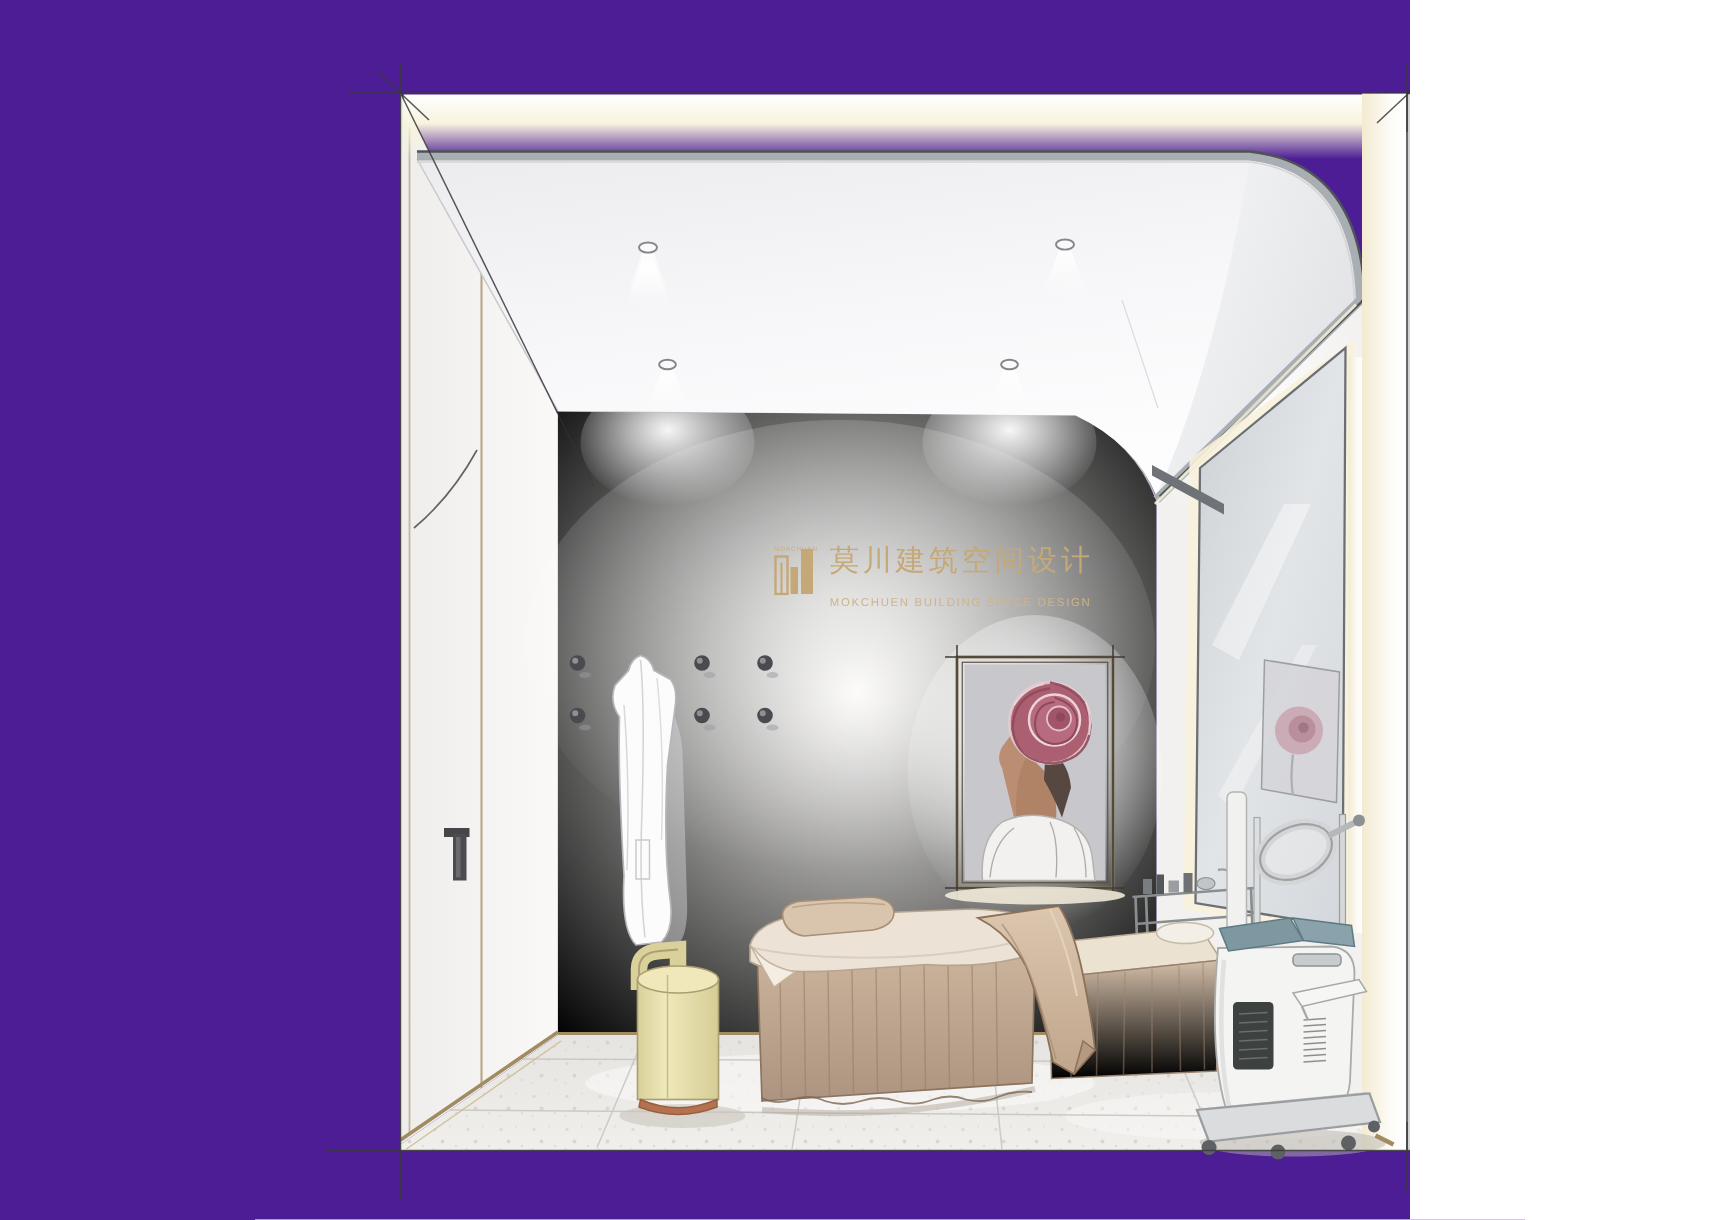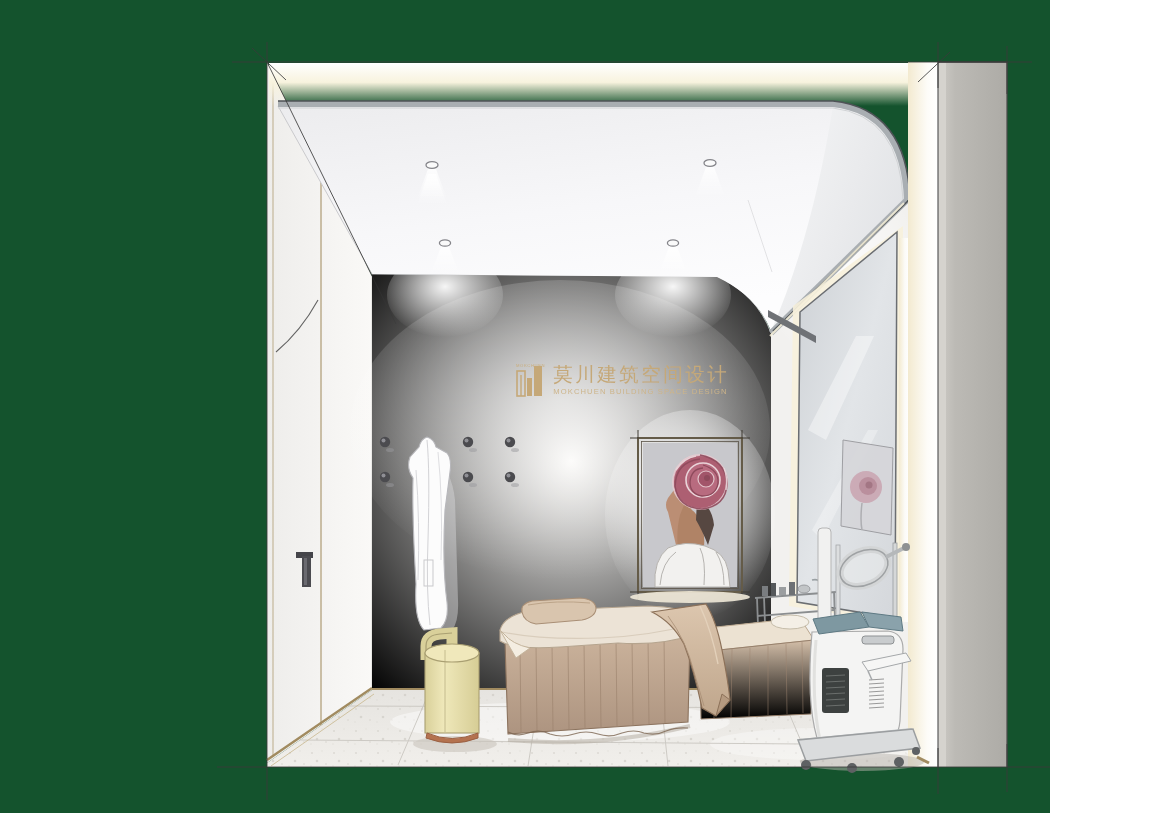--- a/index.html
+++ b/index.html
@@ -1,25 +1,25 @@
 <!DOCTYPE html>
 <html><head>
 <meta charset="utf-8">
 <style>
   html,body{margin:0;padding:0;background:#ffffff;}
-  .stage{position:relative;width:1050px;height:813px;background:#14532d;overflow:hidden;
+  .stage{position:relative;width:940px;height:813px;background:#4c1d95;overflow:hidden;
          font-family:"Liberation Sans","DejaVu Sans",sans-serif;}
   .stage svg{position:absolute;left:0;top:0;}
   
   .watermark{position:absolute;left:516px;top:363px;display:flex;align-items:flex-start;gap:8px;z-index:5;}
   .wm-icon{display:flex;flex-direction:column;align-items:center;}
   .wm-icon-caption{font-size:4.2px;letter-spacing:.6px;color:#c9ad7d;margin-top:1px;line-height:1;}
   .wm-text{display:flex;flex-direction:column;}
   .wm-zh{font-size:19.5px;letter-spacing:2.5px;color:#c5a878;font-weight:500;line-height:1.15;white-space:nowrap;}
-  .wm-en{font-size:7.6px;letter-spacing:1.12px;color:#cdb489;margin-top:2px;white-space:nowrap;}
+  .wm-en{font-size:7.6px;letter-spacing:1.12px;color:#cdb489;margin-top:12px;white-space:nowrap;}
 </style>
 </head>
 <body>
 
 <div class="stage">
 <svg width="1150" height="813" viewBox="0 0 1150 813">
   <defs>
     <linearGradient id="lgLeftWall" x1="0" y1="0" x2="1" y2="0">
       <stop offset="0" stop-color="#eeedeb"></stop>
           <stop offset="1" stop-color="#faf9f7"></stop>

